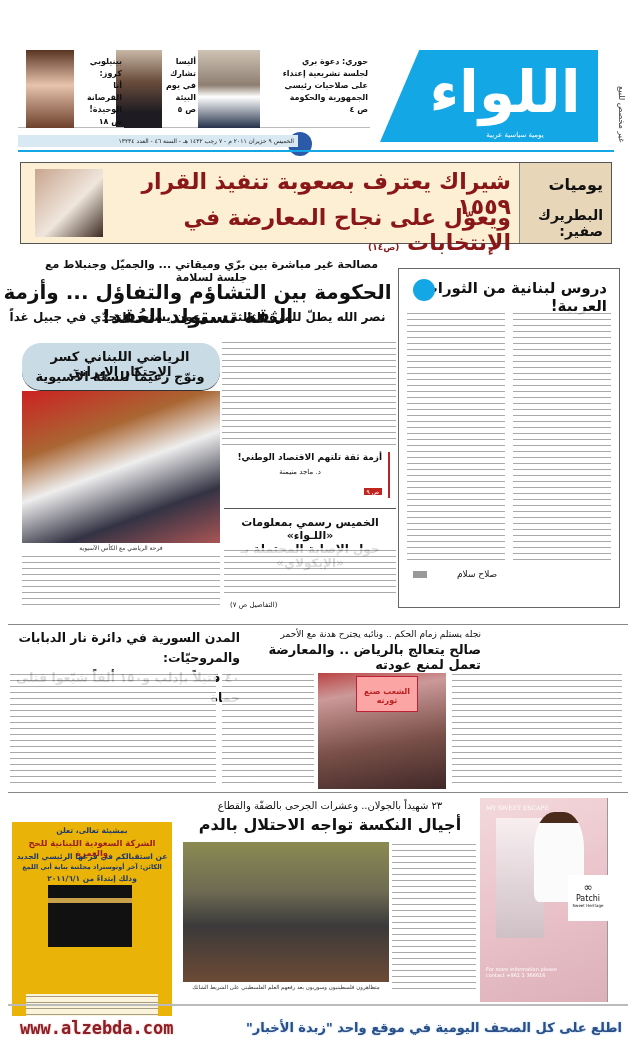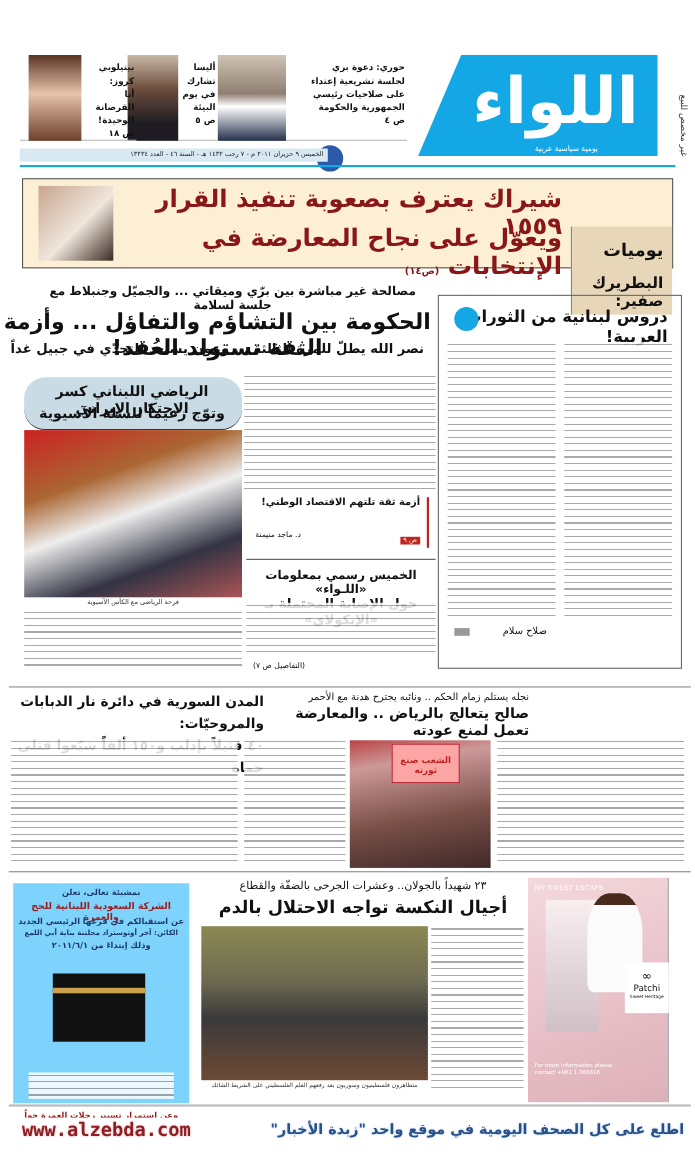--- a/index.html
+++ b/index.html
@@ -16,21 +16,21 @@
   .logo-side { left: 600px; top: 52px; width: 26px; height: 90px; font-size: 8px; writing-mode: vertical-rl; color: #333; }
   .logo-globe { left: 288px; top: 132px; width: 24px; height: 24px; border-radius: 50%; background: #2b5aa8; }
   .teaser { top: 50px; height: 78px; border-bottom: 1px solid #bbb; }
   .teaser .photo { position: absolute; top: 0; width: 62px; height: 78px; }
   .teaser .t { position: absolute; top: 6px; font-size: 8px; font-weight: bold; line-height: 12px; text-align: right; }
   .dateline { left: 18px; top: 135px; width: 280px; height: 12px; font-size: 6px; color: #222; background: #d9e9f3; line-height: 12px; padding-right: 4px; }
   .mast-rule { left: 18px; top: 150px; width: 596px; height: 2px; background: #14a7e6; }
 
   
   .banner { left: 20px; top: 162px; width: 592px; height: 82px; border: 1px solid #555; background: #fcefd4; }
-  .banner-side { right: 0; top: 0; width: 92px; height: 80px; background: #e8d6b8; border-left: 1px solid #888; margin-top: 43px; }
+  .banner-side { right: 0; top: 0; width: 92px; height: 80px; background: #e8d6b8; border-left: 1px solid #888; }
   .banner-side .k { position: absolute; right: 8px; font-size: 16px; font-weight: bold; }
   .banner-head { right: 100px; width: 380px; font-size: 22px; font-weight: bold; color: #8a1717; text-align: right; }
   .banner-photo { left: 14px; top: 6px; width: 68px; height: 68px; background: linear-gradient(135deg,#c8a58f,#f0e6dc 55%,#3a2a22); }
 
   
   .kicker { left: 0; top: 258px; width: 395px; font-size: 11px; font-weight: bold; text-align: center; padding-left: 28px; }
   .lead-head { left: 0; top: 280px; width: 395px; font-size: 20px; font-weight: bold; text-align: center; letter-spacing: -0.5px; }
   .lead-deck { left: 0; top: 310px; width: 395px; font-size: 12px; font-weight: bold; text-align: center; }
 
   .right-col { left: 398px; top: 268px; width: 222px; height: 340px; border: 1px solid #666; }
@@ -50,21 +50,21 @@
   .yemen-k { left: 245px; top: 629px; width: 236px; font-size: 9px; text-align: right; }
   .yemen-h { left: 245px; top: 642px; width: 236px; font-size: 13px; font-weight: bold; text-align: right; }
   .syria-h { left: 8px; top: 628px; width: 232px; font-size: 12.5px; font-weight: bold; text-align: right; line-height: 20px; }
   .yemen-photo { left: 318px; top: 673px; width: 128px; height: 116px; background: linear-gradient(170deg,#b44 0%,#c99 20%,#7a5049 60%,#402828 100%); }
   .yemen-sign { left: 356px; top: 676px; width: 62px; height: 36px; background: #fca5a5; border: 1px solid #b23; }
 
   .naksa-k { left: 180px; top: 800px; width: 300px; font-size: 10px; text-align: center; }
   .naksa-h { left: 180px; top: 815px; width: 300px; font-size: 16px; font-weight: bold; text-align: center; }
   .naksa-photo { left: 183px; top: 842px; width: 206px; height: 140px; background: linear-gradient(180deg,#8b8a52 0%,#6e6b53 35%,#3b3a3a 60%,#6c4a35 100%); }
 
-  .hajj-ad { left: 12px; top: 803px; width: 160px; height: 200px; background: #7dd3fc; }
+  .hajj-ad { left: 12px; top: 822px; width: 160px; height: 200px; background: #eab308; }
   .hajj-ad .l { position: absolute; width: 160px; text-align: center; font-size: 7.5px; font-weight: bold; color: #1f3a6b; }
   .kaaba { left: 48px; top: 885px; width: 84px; height: 62px; background: #111; }
   .kaaba-band { left: 48px; top: 898px; width: 84px; height: 5px; background: #c9a14b; }
 
   .patchi-ad { left: 480px; top: 798px; width: 128px; height: 204px; background: linear-gradient(160deg,#f3d9dc,#e8bfc6 60%,#dcb0b8); border-right: 1px solid #999; }
   .patchi-box { left: 568px; top: 875px; width: 40px; height: 46px; background: #fff; }
 
   .footer-band { left: 0; top: 1016px; width: 632px; height: 31px; background: #ffffff; }
   .footer-ar { right: 10px; top: 1020px; font-size: 13px; font-weight: bold; color: #2a4f86; text-shadow: 0 0 2px #9cc4ea; }
   .footer-url { left: 20px; top: 1018px; font-family: "DejaVu Sans Mono", monospace; font-size: 17px; font-weight: bold; color: #8d1f24; direction: ltr; text-shadow: 0 0 2px #e7a6a6; }
@@ -142,21 +142,21 @@
 <div class="abs sport-box">
   <div class="h" style="top:6px;">الرياضي اللبناني كسر الإحتكار الإيراني</div>
   <div class="h" style="top:26px;">وتوّج زعيماً للسلة الآسيوية</div>
 </div>
 <div class="abs sport-photo"></div>
 <div class="abs" style="left:22px;top:544px;width:198px;font-size:6px;text-align:center;color:#333;">فرحة الرياضي مع الكأس الآسيوية</div>
 <div class="abs fill" style="left:22px;top:554px;width:198px;height:56px;"></div>
 
 <div class="abs box-econ">
   <div style="font-size:9px;font-weight:bold;text-align:right;padding-right:6px;">أزمة ثقة تلتهم الاقتصاد الوطني!</div>
-  <div style="font-size:7px;text-align:left;padding-right:20px;margin-top:20px;">د. ماجد منيمنة</div>
+  <div style="font-size:7px;text-align:center;padding-right:20px;margin-top:6px;">د. ماجد منيمنة</div>
   <span class="redtag" style="position:absolute;right:6px;top:36px;">ص ٩</span>
 </div>
 <div class="abs" style="left:224px;top:508px;width:172px;height:1px;background:#555;"></div>
 
 <div class="abs ebola-head">
   <div>الخميس رسمي بمعلومات «اللـواء»</div>
   <div style="font-size:12px;">حول الإصابة المحتملة بـ «الإيكولاي»</div>
 </div>
 <div class="abs fill" style="left:224px;top:548px;width:172px;height:46px;"></div>
 <div class="abs" style="left:230px;top:601px;font-size:7px;">(التفاصيل ص ٧)</div>

